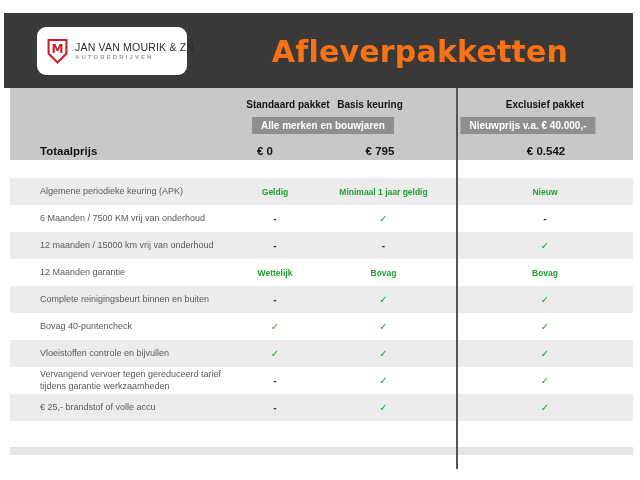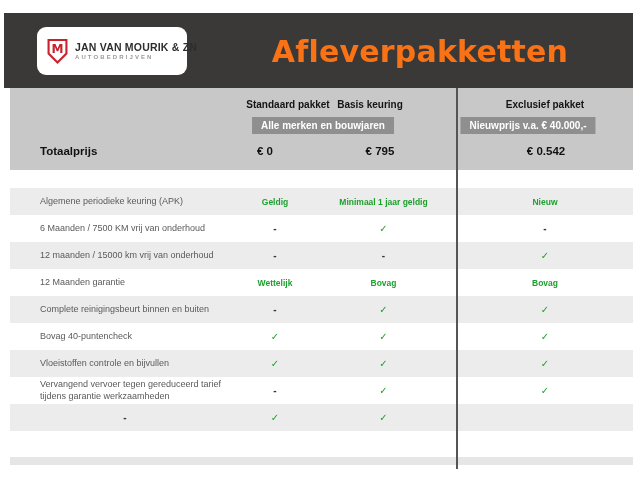--- a/index.html
+++ b/index.html
@@ -13,34 +13,34 @@
     position:absolute;left:4px;top:13px;right:7px;height:75px;
     background:var(--dark,#3b3937);
   }
   .logo-card{
     position:absolute;left:33px;top:14px;width:150px;height:48px;
     background:#ffffff;border-radius:9px;
     display:flex;align-items:center;box-sizing:border-box;padding-left:10px;
   }
   .shield{flex:0 0 auto;display:block;}
   .brand-text{margin-left:7px;line-height:1;}
-  .brand-name{font-size:10.5px;font-weight:bold;color:#2d2d2d;letter-spacing:.2px;white-space:nowrap;}
+  .brand-name{font-size:10.5px;font-weight:normal;color:#2d2d2d;letter-spacing:.2px;white-space:nowrap;}
   .brand-sub{font-size:6px;font-weight:bold;color:#9a9a9a;letter-spacing:2.1px;margin-top:2px;white-space:nowrap;}
   .title{
     position:absolute;left:416px;top:50%;transform:translate(-50%,-50%);
     margin:0;color:#f97316;font-family:"DejaVu Sans", sans-serif;
     font-size:30px;font-weight:bold;white-space:nowrap;letter-spacing:.2px;
   }
   
   .tablewrap{position:absolute;left:10px;top:88px;right:7px;}
   .vdivider{
     position:absolute;left:446px;top:0;width:2px;height:381px;
     background:var(--divider,#555555);z-index:6;
   }
-  .head-block{position:relative;height:82px;background:var(--headblock,#c8c8c8);}
+  .head-block{position:relative;height:72px;background:var(--headblock,#c8c8c8);}
   .ch{
     position:absolute;top:11px;transform:translateX(-50%);
     font-size:10px;font-weight:bold;color:#141414;white-space:nowrap;
   }
   .badge{
     position:absolute;top:29px;transform:translateX(-50%);
     background:var(--badge,#8f8f8f);color:#ffffff;
     font-size:10px;font-weight:bold;padding:3px 9px;white-space:nowrap;
   }
   .total-label{position:absolute;left:30px;top:57px;font-size:11.5px;font-weight:bold;color:#111111;}
@@ -142,20 +142,21 @@
         <div class="fcell check">✓</div>
         <div class="fcell check">✓</div>
       </div>
       <div class="frow">
         <div class="flabel">Vervangend vervoer tegen gereduceerd tarief tijdens garantie werkzaamheden</div>
         <div class="fcell dash">-</div>
         <div class="fcell check">✓</div>
         <div class="fcell check">✓</div>
       </div>
       <div class="frow alt">
+        <div class="flabel">€ 25,- brandstof of  volle accu</div>
         <div class="fcell dash">-</div>
         <div class="fcell check">✓</div>
         <div class="fcell check">✓</div>
       </div>
     </div>
 
   <div class="band"></div>
 </main>
 
 </body></html>

